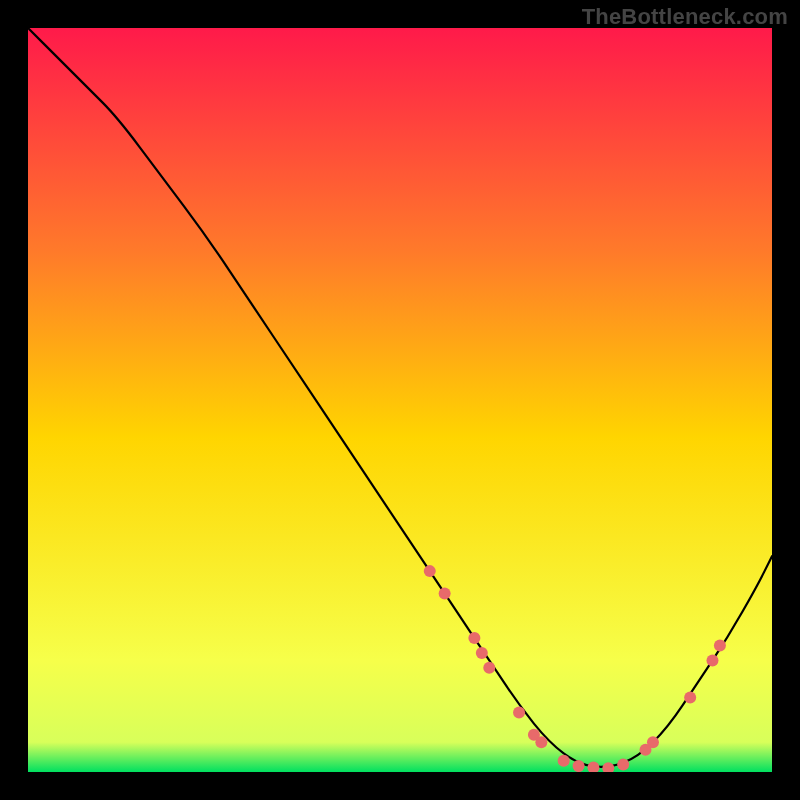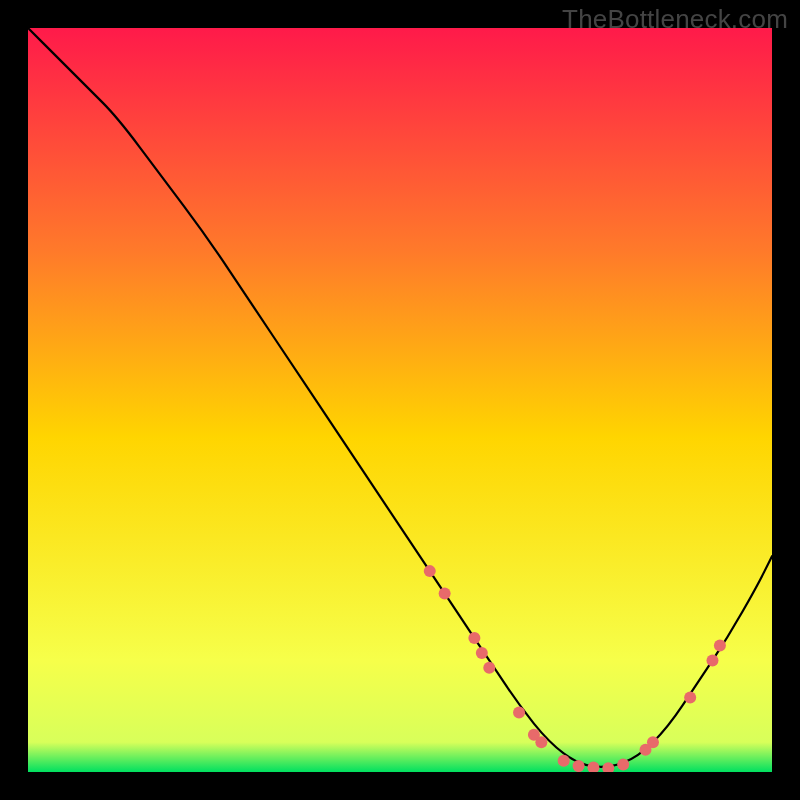--- a/index.html
+++ b/index.html
@@ -15,22 +15,22 @@
     position: relative;
     width: 800px;
     height: 800px;
     background: #000;
   }
   .watermark {
     position: absolute;
     top: 4px;
     right: 12px;
     color: #444;
-    font-size: 26px;
-    font-weight: 400;
+    font-size: 22px;
+    font-weight: 700;
     letter-spacing: 0.2px;
     user-select: none;
   }
   .plot {
     position: absolute;
     left: 28px;
     top: 28px;
     width: 744px;
     height: 744px;
     overflow: hidden;

